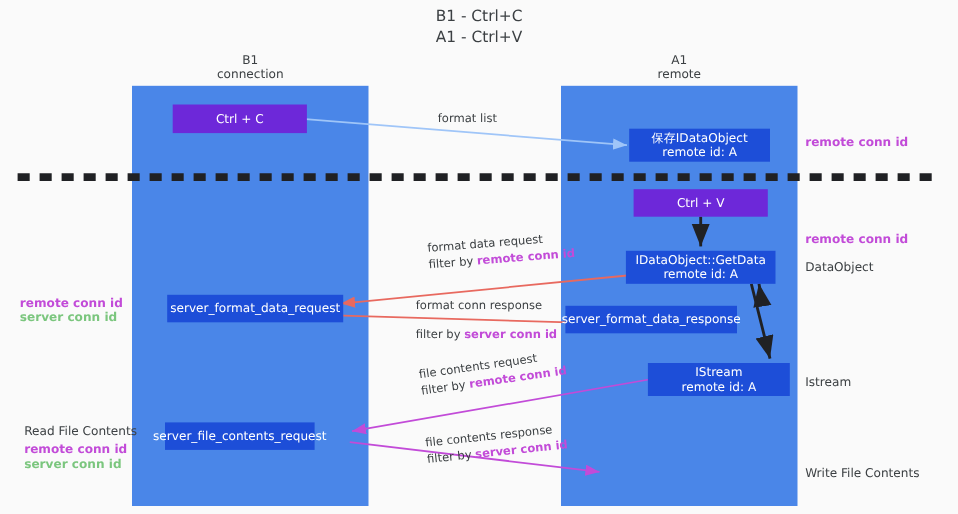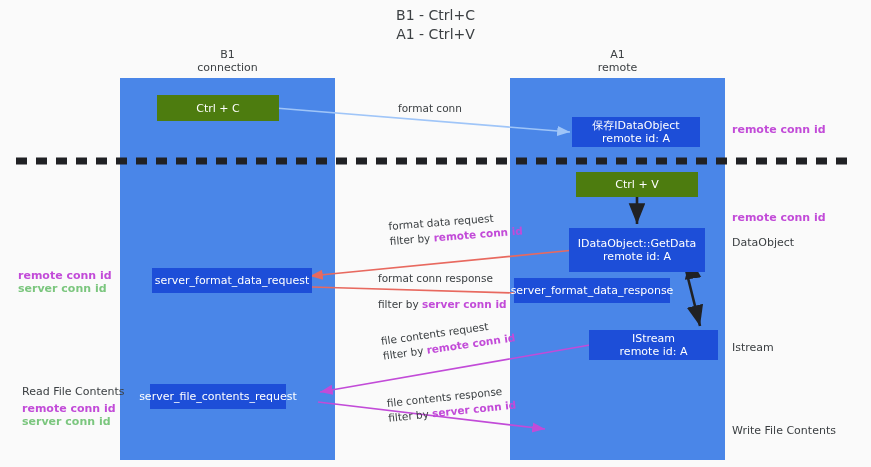--- a/index.html
+++ b/index.html
@@ -32,21 +32,21 @@
   
   .box{
     box-sizing:border-box;
     display:flex;align-items:center;justify-content:center;
     text-align:center;
     font-size:11px;color:#ffffff;
     line-height:13px;
     white-space:pre-line;
     padding:2px 4px;
   }
-  .box-green{background:#4d7c0f;}
+  .box-green{background:#6d28d9;}
   .box-orange{background:#1d4ed8;}
 
   
   .note{font-size:11px;line-height:14px;white-space:pre-line;}
   .note-dark{color:#3c4043;}
   .note-magenta{color:#c24bd8;font-weight:bold;}
   .note-green{color:#7bc67e;font-weight:bold;}
 
   
   .edge-label{
@@ -107,34 +107,34 @@
     <line x1="318" y1="402" x2="545" y2="429" stroke="#c24bd8" stroke-width="1.6" marker-end="url(#ah-magenta)"></line>
   </svg>
 
   <div class="abs box box-green" style="left:157px;top:95px;width:122px;height:26px;">Ctrl + C</div>
 
   <div class="abs box box-orange" style="left:572px;top:117px;width:128px;height:30px;">保存IDataObject
 remote id: A</div>
 
   <div class="abs box box-green" style="left:576px;top:172px;width:122px;height:25px;">Ctrl + V</div>
 
-  <div class="abs box box-orange" style="left:569px;top:228px;width:136px;height:44px;">IDataObject::GetData
+  <div class="abs box box-orange" style="left:569px;top:228px;width:136px;height:30px;">IDataObject::GetData
 remote id: A</div>
 
   <div class="abs box box-orange" style="left:152px;top:268px;width:160px;height:25px;">server_format_data_request</div>
 
   <div class="abs box box-orange" style="left:514px;top:278px;width:156px;height:25px;">server_format_data_response</div>
 
   <div class="abs box box-orange" style="left:589px;top:330px;width:129px;height:30px;">IStream
 remote id: A</div>
 
   <div class="abs box box-orange" style="left:150px;top:384px;width:136px;height:25px;">server_file_contents_request</div>
 
 
-  <div class="abs edge-label" style="left:398px;top:101px;">format conn</div>
+  <div class="abs edge-label" style="left:398px;top:101px;">format list</div>
 
   <div class="abs" style="left:388px;top:219px;transform:rotate(-4.5deg);transform-origin:left top;">
     <div class="edge-label">format data request</div>
     <div class="edge-label"><span>filter by </span><span class="hl-magenta">remote conn id</span></div>
   </div>
 
   <div class="abs" style="left:378px;top:271px;">
     <div class="edge-label">format conn response</div>
     <div class="edge-label" style="margin-top:11px;"><span>filter by </span><span class="hl-magenta">server conn id</span></div>
   </div>

